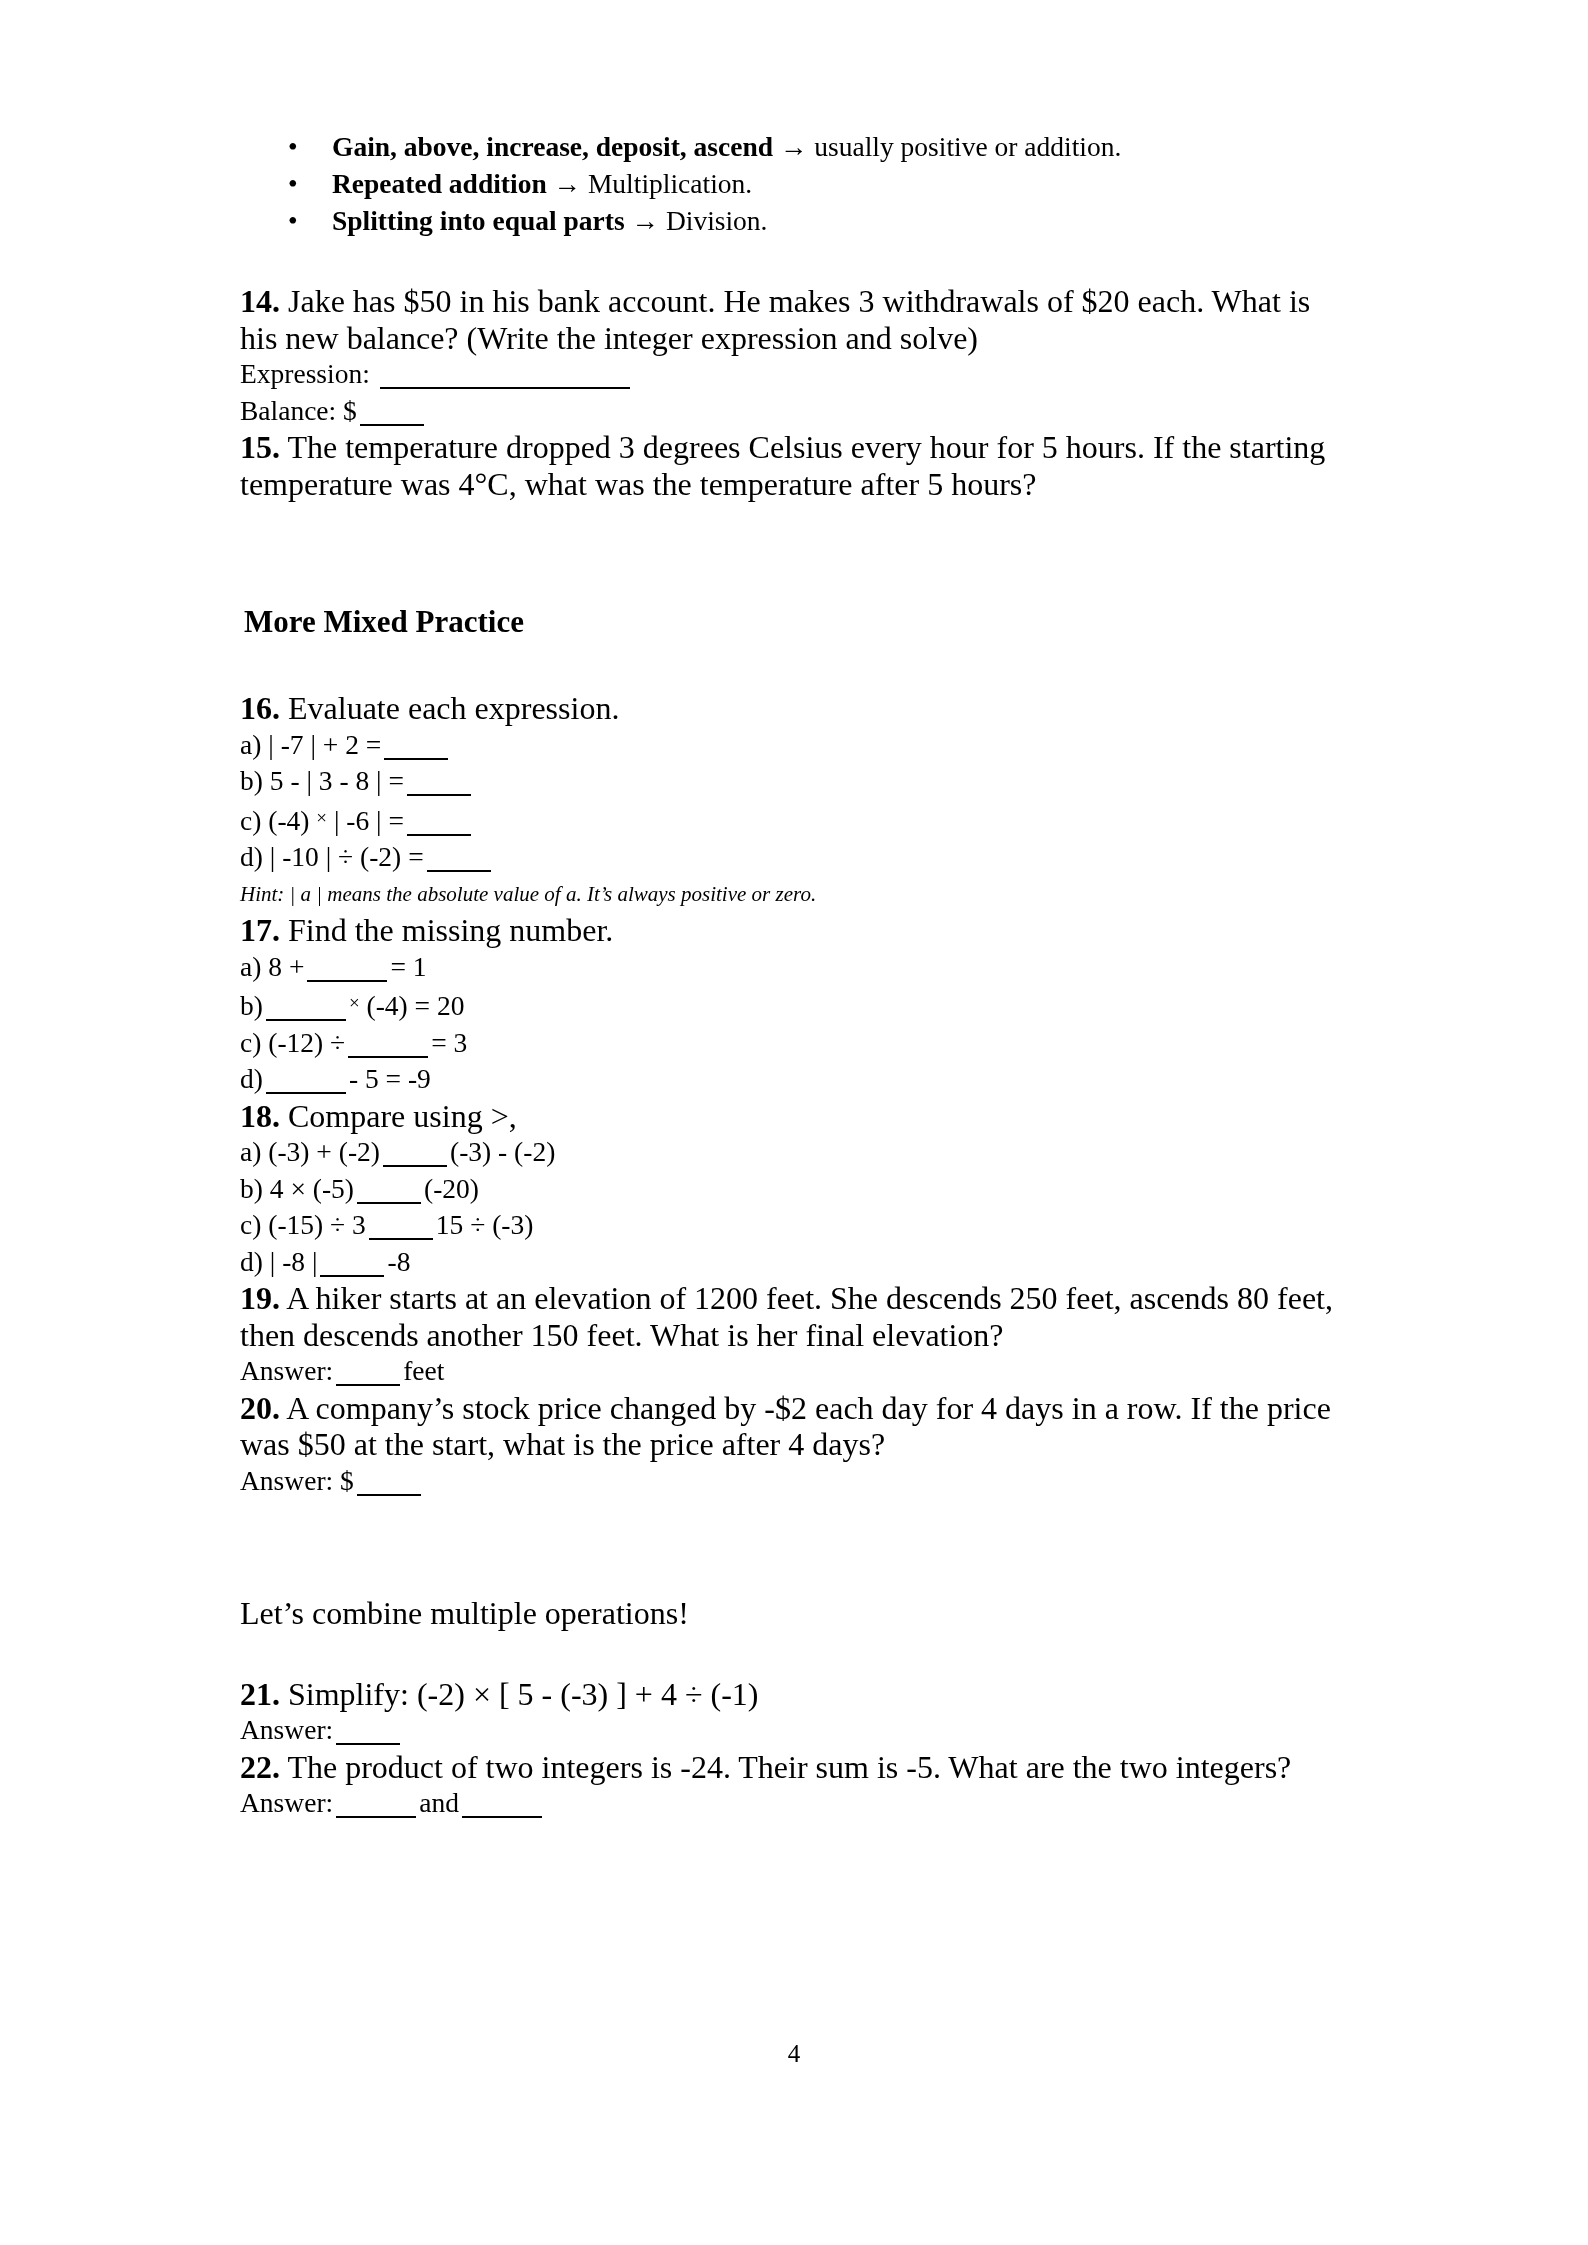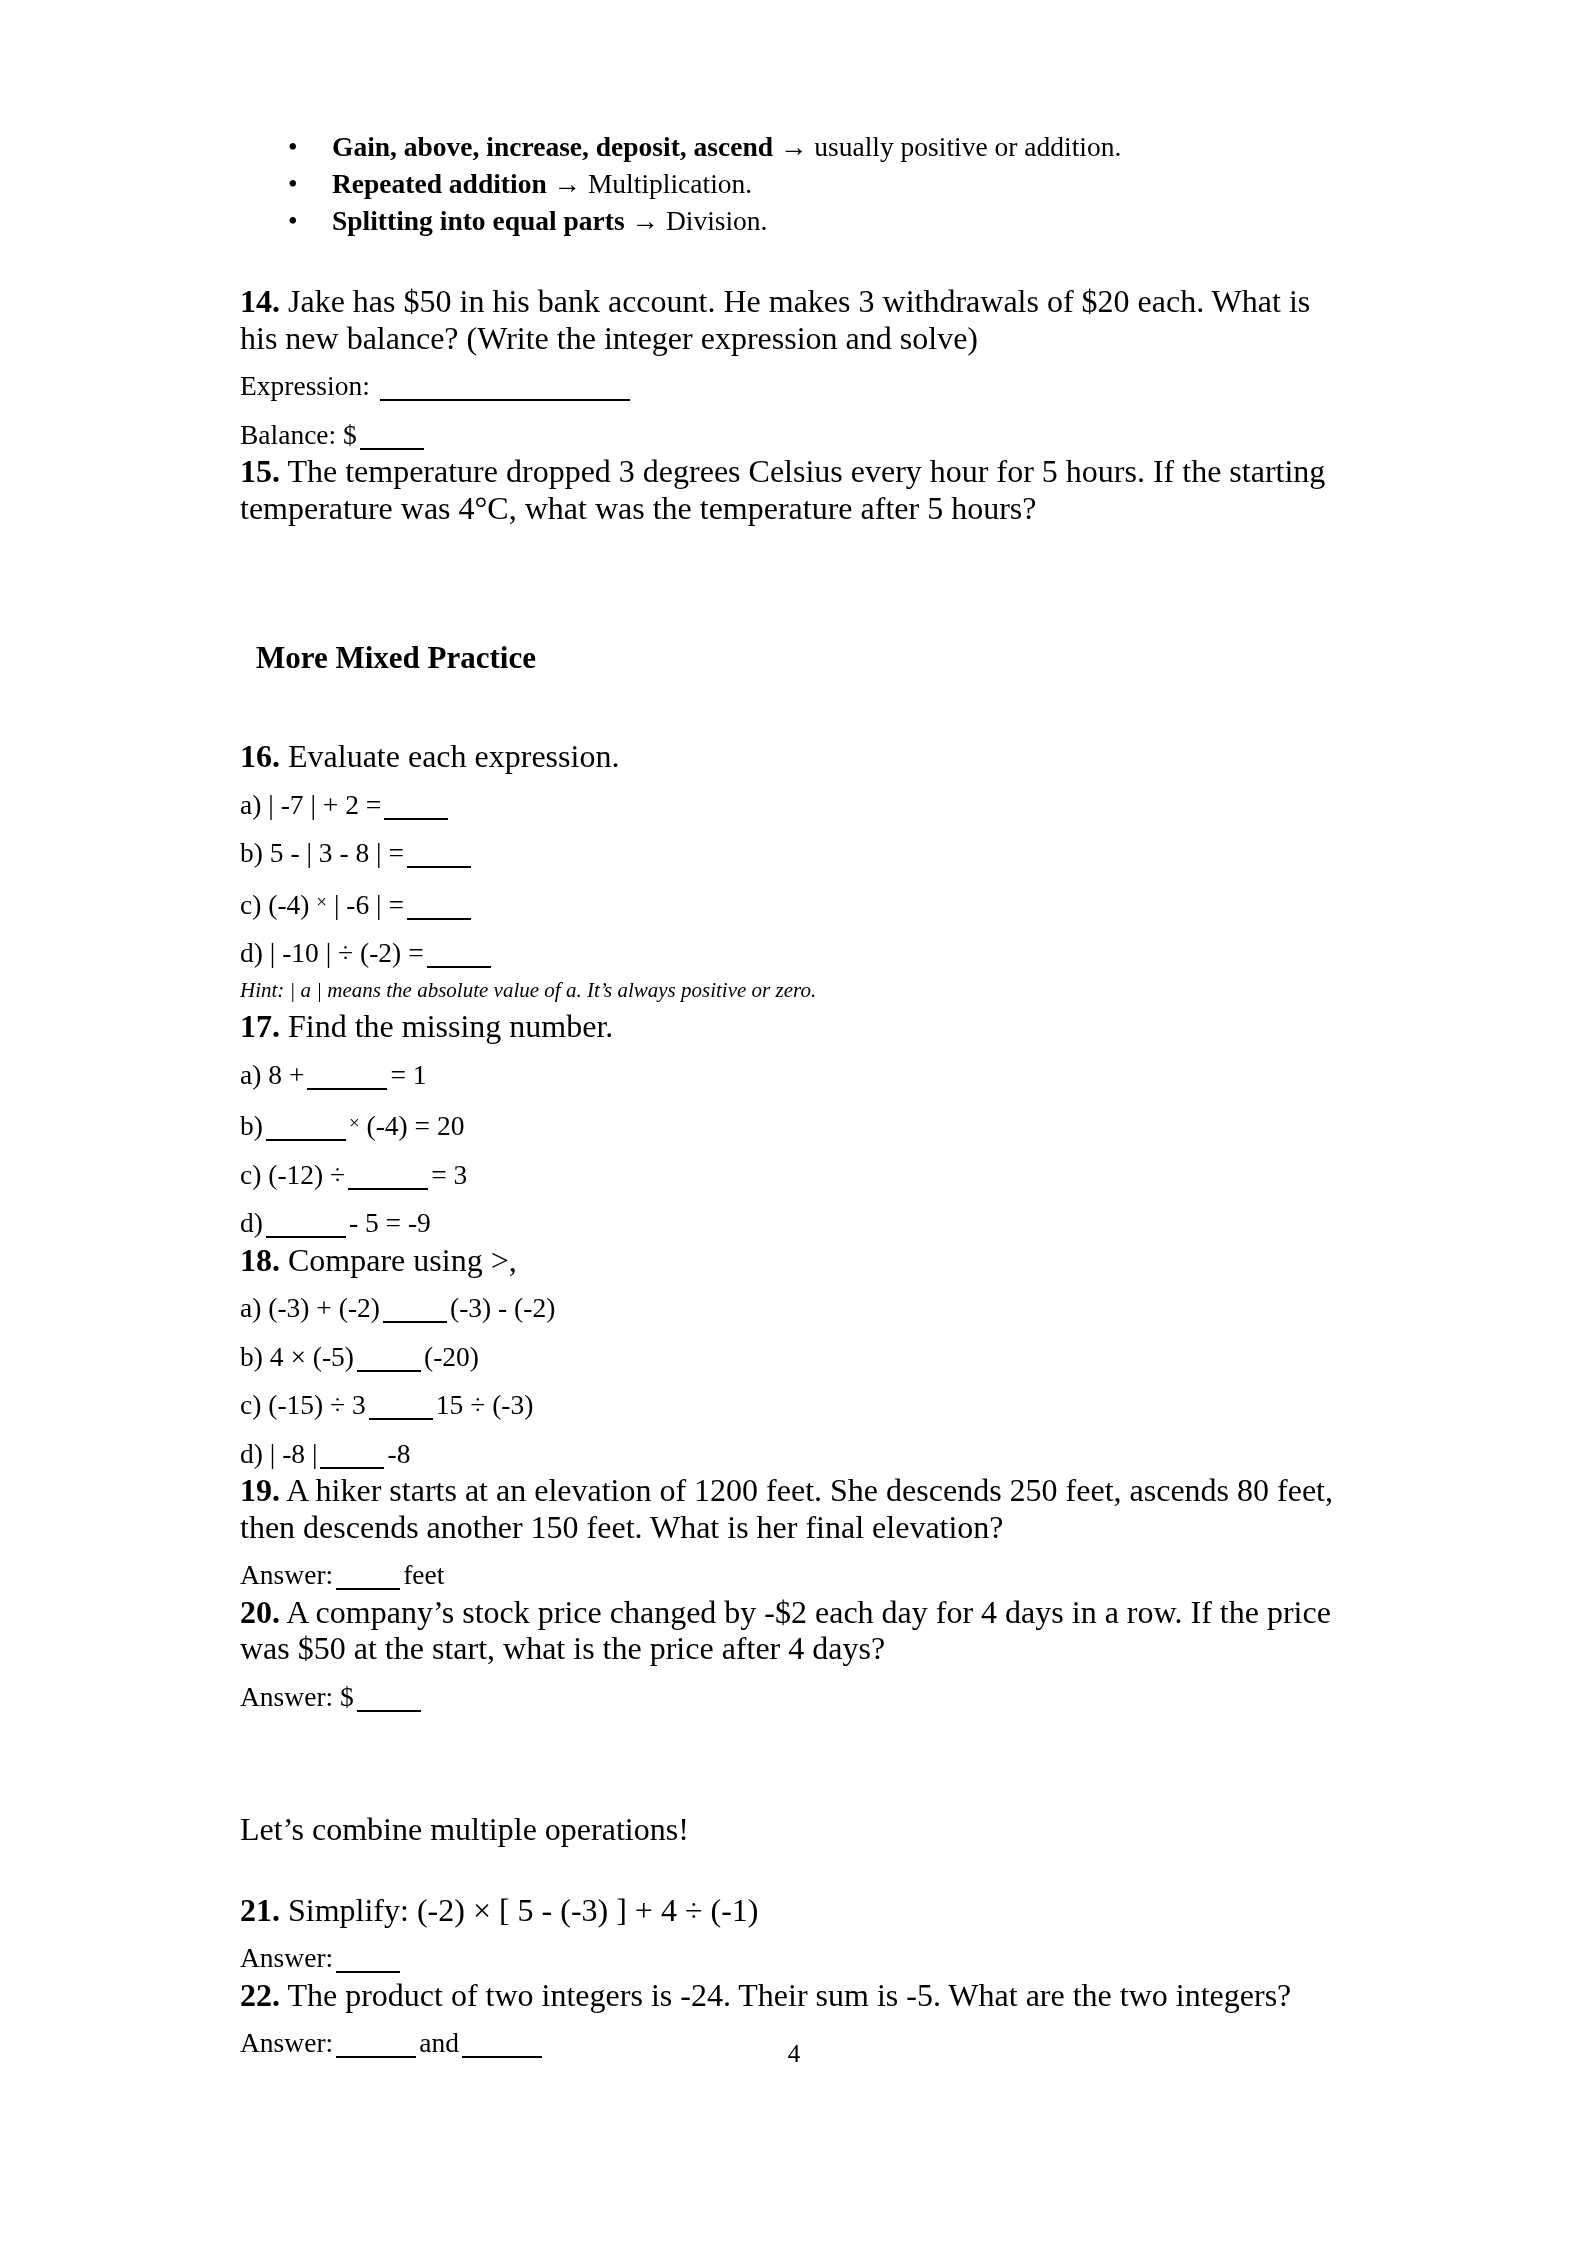--- a/index.html
+++ b/index.html
@@ -56,35 +56,34 @@
     font-size: 32px;
     line-height: 36.5px;
     text-align: left;
   }
   .qnum { font-weight: bold; }
 
   .line {
     font-size: 27.5px;
     line-height: 36.5px;
     white-space: nowrap;
-    margin-top: 12px;
   }
 
   .hint {
     font-style: italic;
     font-size: 21px;
     line-height: 36.5px;
     white-space: nowrap;
   }
 
   .section-title {
     font-size: 31px;
     font-weight: bold;
     line-height: 40px;
-    margin: 16px;
+    margin: 4px;
   }
 
   
   .blank {
     display: inline-block;
     border-bottom: 2px solid #000;
     vertical-align: -6px;
     margin: 0 3px;
   }
   .blank.w-xl { width: 250px; }

